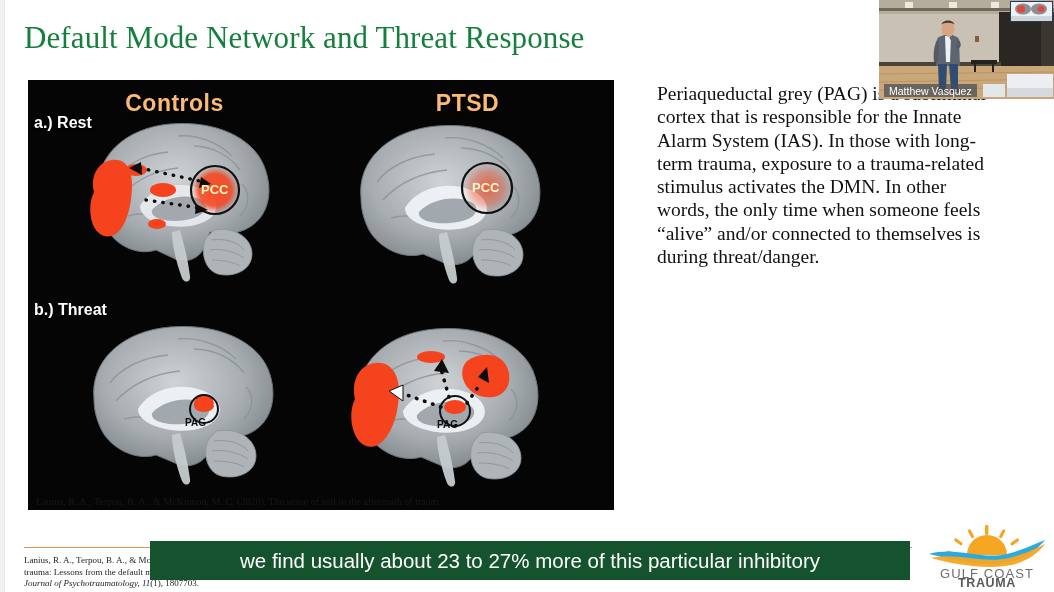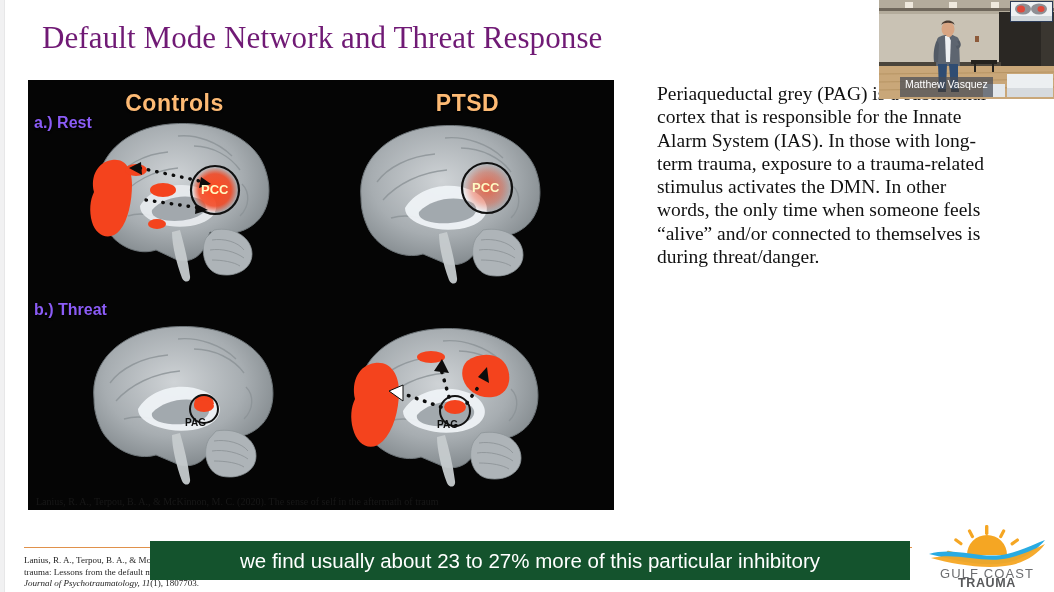--- a/index.html
+++ b/index.html
@@ -26,26 +26,26 @@
     position: absolute;
     left: 0; top: 0;
     width: 4px; height: 592px;
     background: #f1f1f2;
     border-right: 1px solid #e7e7e8;
   }
 
   
   #slide-title {
     position: absolute;
-    left: 42px;
+    left: 24px;
     top: 20px;
     font-family: "Liberation Serif", serif;
     font-size: 31px;
     font-weight: 400;
-    color: #701a75;
+    color: #15803d;
     letter-spacing: 0.1px;
     white-space: nowrap;
   }
 
   
   #figure-frame {
     position: absolute;
     left: 28px;
     top: 80px;
     width: 586px;
@@ -75,21 +75,21 @@
     letter-spacing: 0.5px;
     text-shadow: 0 1px 2px #000;
   }
   .row-label {
     position: absolute;
     left: 6px;
     top: 34px;
     font-family: "Liberation Sans", sans-serif;
     font-weight: bold;
     font-size: 16px;
-    color: #8b5cf6;
+    color: #ffffff;
     text-shadow: 0 1px 2px #000;
   }
   .row-label.threat { top: 12px; }
 
   
   .brain-svg { position: absolute; left: 0; top: 0; }
 
   .roi-label {
     position: absolute;
     font-family: "Liberation Sans", sans-serif;
@@ -208,23 +208,23 @@
     left: 879px;
     top: 0;
     width: 175px;
     height: 99px;
     overflow: hidden;
     background: #b9b2a6;
   }
   #video-scene { position: absolute; left: 0; top: 0; }
   #speaker-name {
     position: absolute;
-    left: 21px;
+    left: 5px;
     bottom: 2px;
-    padding: 1px 5px 7px 5px;
+    padding: 1px 5px 0 5px;
     background: rgba(70,76,86,0.72);
     font-family: "Liberation Sans", sans-serif;
     font-size: 10.5px;
     color: #ffffff;
     white-space: nowrap;
   }
   #pip-thumb {
     position: absolute;
     right: 1px;
     top: 1px;

